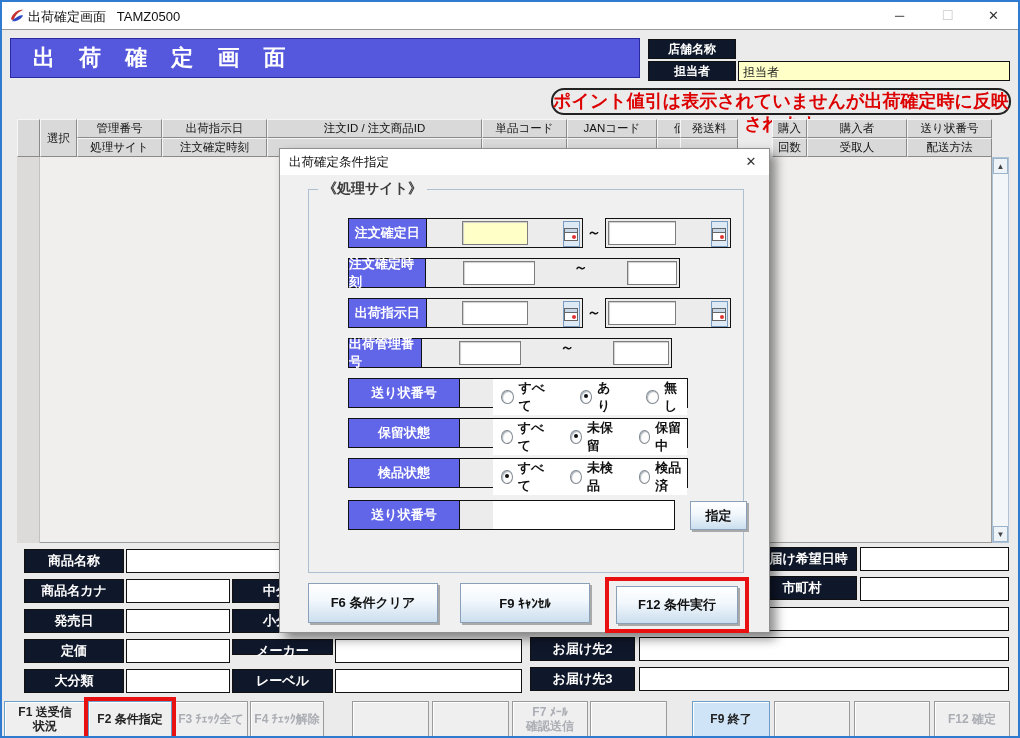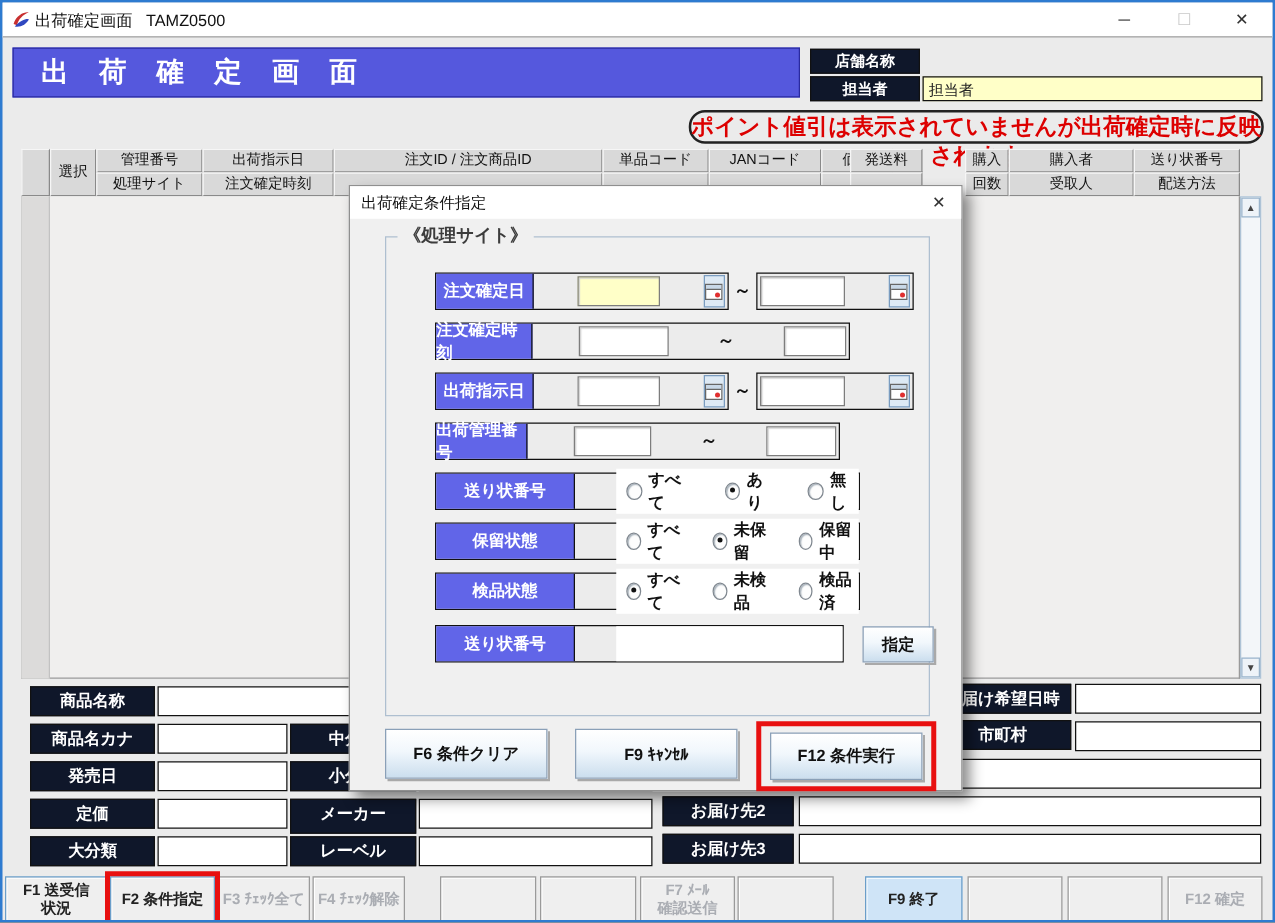--- a/index.html
+++ b/index.html
@@ -43,21 +43,21 @@
   .redbox{border:4px solid #e81010;background:transparent;z-index:60;pointer-events:none;}
   
   .modal{left:277px;top:146px;width:491px;height:485px;background:#f0f0f0;border:1px solid #8f8f8f;
          box-shadow:6px 6px 10px rgba(0,0,0,0.45);z-index:40;}
   .m-title{left:0;top:0;width:489px;height:26px;background:#fff;font-size:12.5px;color:#111;
            line-height:26px;padding-left:9px;}
   .m-close{right:8px;top:4px;width:20px;height:18px;text-align:center;line-height:18px;font-size:13px;color:#333;}
   .gbox{left:28px;top:40px;width:436px;height:384px;border:1px solid #aebfd0;}
   .gleg{left:38px;top:31px;background:#f0f0f0;padding:0 5px;font-weight:bold;font-size:14px;color:#3c3c3c;}
   .mrow{position:absolute;left:68px;height:30px;display:flex;align-items:stretch;}
-  .cbox{display:flex;align-items:center;border:1px solid #111;background:#ececec;gap:33px;}
+  .cbox{display:flex;align-items:flex-start;border:1px solid #111;background:#ececec;gap:33px;}
   .blabel{width:110px;background:#6165e8;border-right:1px solid #111;color:#fff;font-weight:bold;
           font-size:13px;display:flex;align-items:center;justify-content:center;}
   .tin{background:#fff;border:1px solid #7d7d7d;box-shadow:inset 1px 1px 1px #cfcfcf;height:22px;margin:2px;}
   .tin.yel{background:#ffffc8;}
   .calb{width:22px;height:24px;margin:2px 2px 2px 0;background:#dde9f4;border:1px solid #7a9cc0;
         display:flex;align-items:center;justify-content:center;}
   .cali{position:relative;width:12px;height:11px;background:#fff;border:1px solid #666;}
   .cali::before{content:'';position:absolute;left:0;top:0;width:100%;height:3px;background:#c8d8e8;border-bottom:1px solid #666;}
   .cali::after{content:'';position:absolute;right:1px;bottom:1px;width:4px;height:4px;background:#e03030;border-radius:50%;}
   .tilde{font-weight:bold;font-size:14px;color:#111;margin:0 4px;display:flex;align-items:center;}
@@ -162,21 +162,21 @@
   <div class="abs glabel" style="left:230px;top:577px;width:101px;height:24px;line-height:22px;font-size:13px;">中分類</div>
   <div class="abs din" style="left:333px;top:577px;width:187px;height:24px;"></div>
 
   <div class="abs glabel" style="left:22px;top:607px;width:100px;height:24px;line-height:22px;font-size:13px;">発売日</div>
   <div class="abs din" style="left:124px;top:607px;width:104px;height:24px;"></div>
   <div class="abs glabel" style="left:230px;top:607px;width:101px;height:24px;line-height:22px;font-size:13px;">小分類</div>
   <div class="abs din" style="left:333px;top:607px;width:187px;height:24px;"></div>
 
   <div class="abs glabel" style="left:22px;top:637px;width:100px;height:24px;line-height:22px;font-size:13px;">定価</div>
   <div class="abs din" style="left:124px;top:637px;width:104px;height:24px;"></div>
-  <div class="abs glabel" style="left:230px;top:637px;width:101px;height:28px;line-height:22px;font-size:13px;font-family:Liberation Serif, serif;">メーカー</div>
+  <div class="abs glabel" style="left:230px;top:637px;width:101px;height:16px;line-height:22px;font-size:13px;font-family:Liberation Serif, serif;">メーカー</div>
   <div class="abs din" style="left:333px;top:637px;width:187px;height:24px;"></div>
 
   <div class="abs glabel" style="left:22px;top:667px;width:100px;height:24px;line-height:22px;font-size:13px;">大分類</div>
   <div class="abs din" style="left:124px;top:667px;width:104px;height:24px;"></div>
   <div class="abs glabel" style="left:230px;top:667px;width:101px;height:24px;line-height:22px;font-size:13px;">レーベル</div>
   <div class="abs din" style="left:333px;top:667px;width:187px;height:24px;"></div>
 
   <div class="abs glabel" style="left:745px;top:545px;width:110px;height:24px;line-height:22px;font-size:13px;">お届け希望日時</div>
   <div class="abs din" style="left:858px;top:545px;width:149px;height:24px;"></div>
   <div class="abs glabel" style="left:745px;top:574px;width:110px;height:24px;line-height:22px;font-size:13px;">市町村</div>

